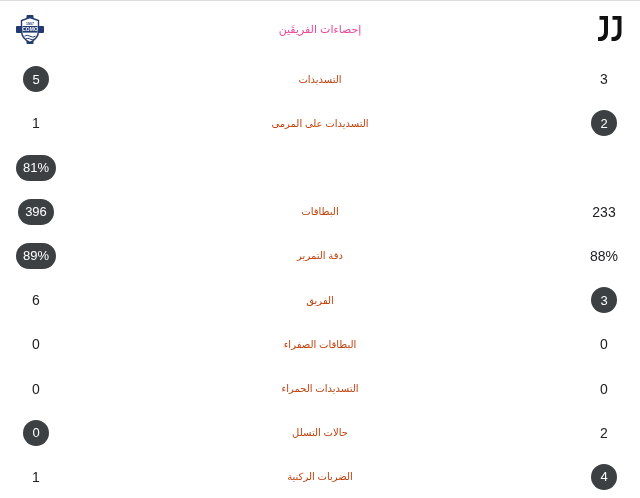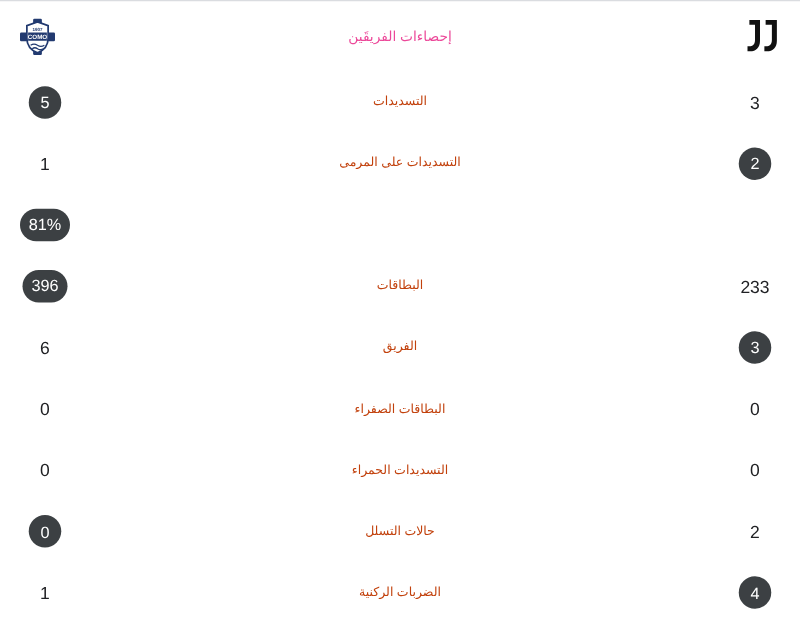--- a/index.html
+++ b/index.html
@@ -135,20 +135,29 @@
   <div class="stat-row">
     <div class="value-cell">
       <span class="val badge">396</span>
     </div>
     <div class="stat-label">البطاقات</div>
     <div class="value-cell">
       <span class="val">233</span>
     </div>
   </div>
 
+  <div class="stat-row">
+    <div class="value-cell">
+      <span class="val badge">89%</span>
+    </div>
+    <div class="stat-label">دقة التمرير</div>
+    <div class="value-cell">
+      <span class="val">88%</span>
+    </div>
+  </div>
 
   <div class="stat-row">
     <div class="value-cell">
       <span class="val">6</span>
     </div>
     <div class="stat-label">الفريق</div>
     <div class="value-cell">
       <span class="val badge">3</span>
     </div>
   </div>

